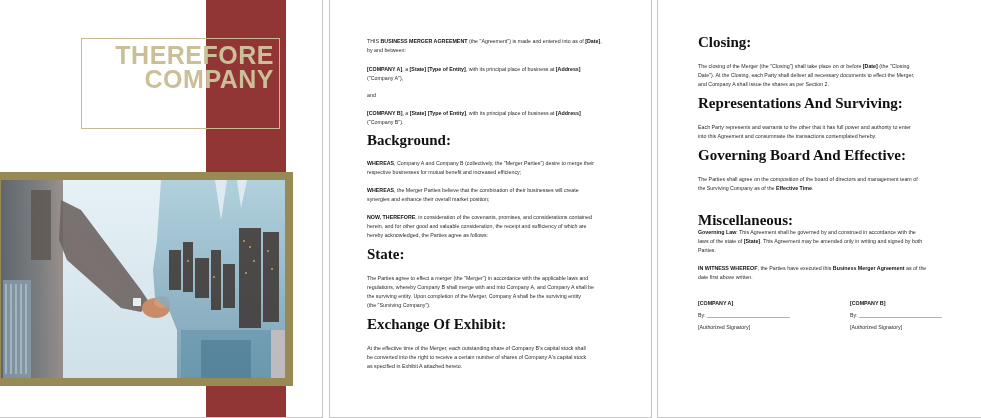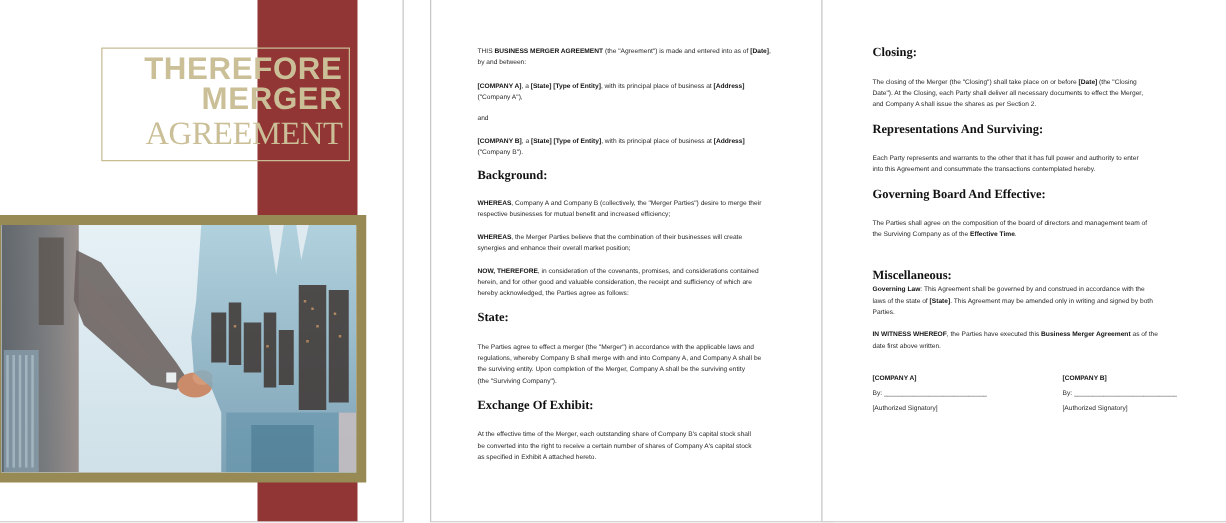--- a/index.html
+++ b/index.html
@@ -4,21 +4,21 @@
 <style>
   * { box-sizing: border-box; margin: 0; padding: 0; }
   html, body { width: 981px; height: 418px; background: #ffffff; overflow: hidden; }
   body { position: relative; font-family: "Liberation Sans", sans-serif; }
 
   .page {
     position: absolute; top: -1px; height: 419px; background: #ffffff;
     border: 1px solid #c6c6c6; overflow: hidden;
   }
   #page1 { left: -1px; width: 324px; }
-  #page2 { left: 329px; width: 323px; margin-left: 15px; }
+  #page2 { left: 329px; width: 323px; }
   #page3 { left: 657px; width: 326px; }
 
   
   .red-band { position: absolute; left: 206px; top: 0; width: 80px; height: 420px; background: #923535; }
   .title-box {
     position: absolute; left: 81px; top: 38px; width: 199px; height: 91px;
     border: 1px solid #c8bb94;
   }
   .title-line {
     position: absolute; right: 5px; color: #cbbf98; white-space: nowrap; text-align: right;
@@ -32,37 +32,36 @@
     position: absolute; left: 1px; top: 180px; width: 284px; height: 198px; overflow: hidden;
     background: linear-gradient(180deg, #dfeef5 0%, #eaf3f7 40%, #d5e4ea 100%);
   }
 
   
   .doc { position: absolute; font-family: "Liberation Sans", sans-serif; font-size: 5.3px; line-height: 9.5px; color: #2a2a2a; }
   .doc p { position: absolute; left: 0; white-space: nowrap; }
   .doc b { font-weight: bold; color: #111; }
   .doc h3 {
     position: absolute; left: 0; font-family: "Liberation Serif", serif; font-weight: bold;
-    font-size: 10px; color: #111; white-space: nowrap;
+    font-size: 15px; color: #111; white-space: nowrap;
   }
   #doc2 { left: 37px; top: 0; width: 280px; height: 418px; }
   #doc3 { left: 40px; top: 0; width: 280px; height: 418px; }
 
   .sig-col { position: absolute; font-size: 5.3px; line-height: 12px; color: #2a2a2a; }
 </style>
 </head>
 <body>
 
 <div class="page" id="page1">
   <div class="red-band"></div>
 
   <div class="title-box">
     <div class="title-line t1">THEREFORE</div>
-    <div class="title-line t2">MERGER</div>
-    <div class="title-line t3">AGREEMENT</div>
+    <div class="title-line t2">COMPANY</div>
   </div>
 
   <div class="gold-frame"></div>
   <div class="photo">
     <svg width="284" height="198" viewBox="0 0 284 198">
       <defs>
         <linearGradient id="sky" x1="0" y1="0" x2="0" y2="1">
           <stop offset="0" stop-color="#e6f1f6"></stop>
           <stop offset="1" stop-color="#cfe0e8"></stop>
         </linearGradient>

